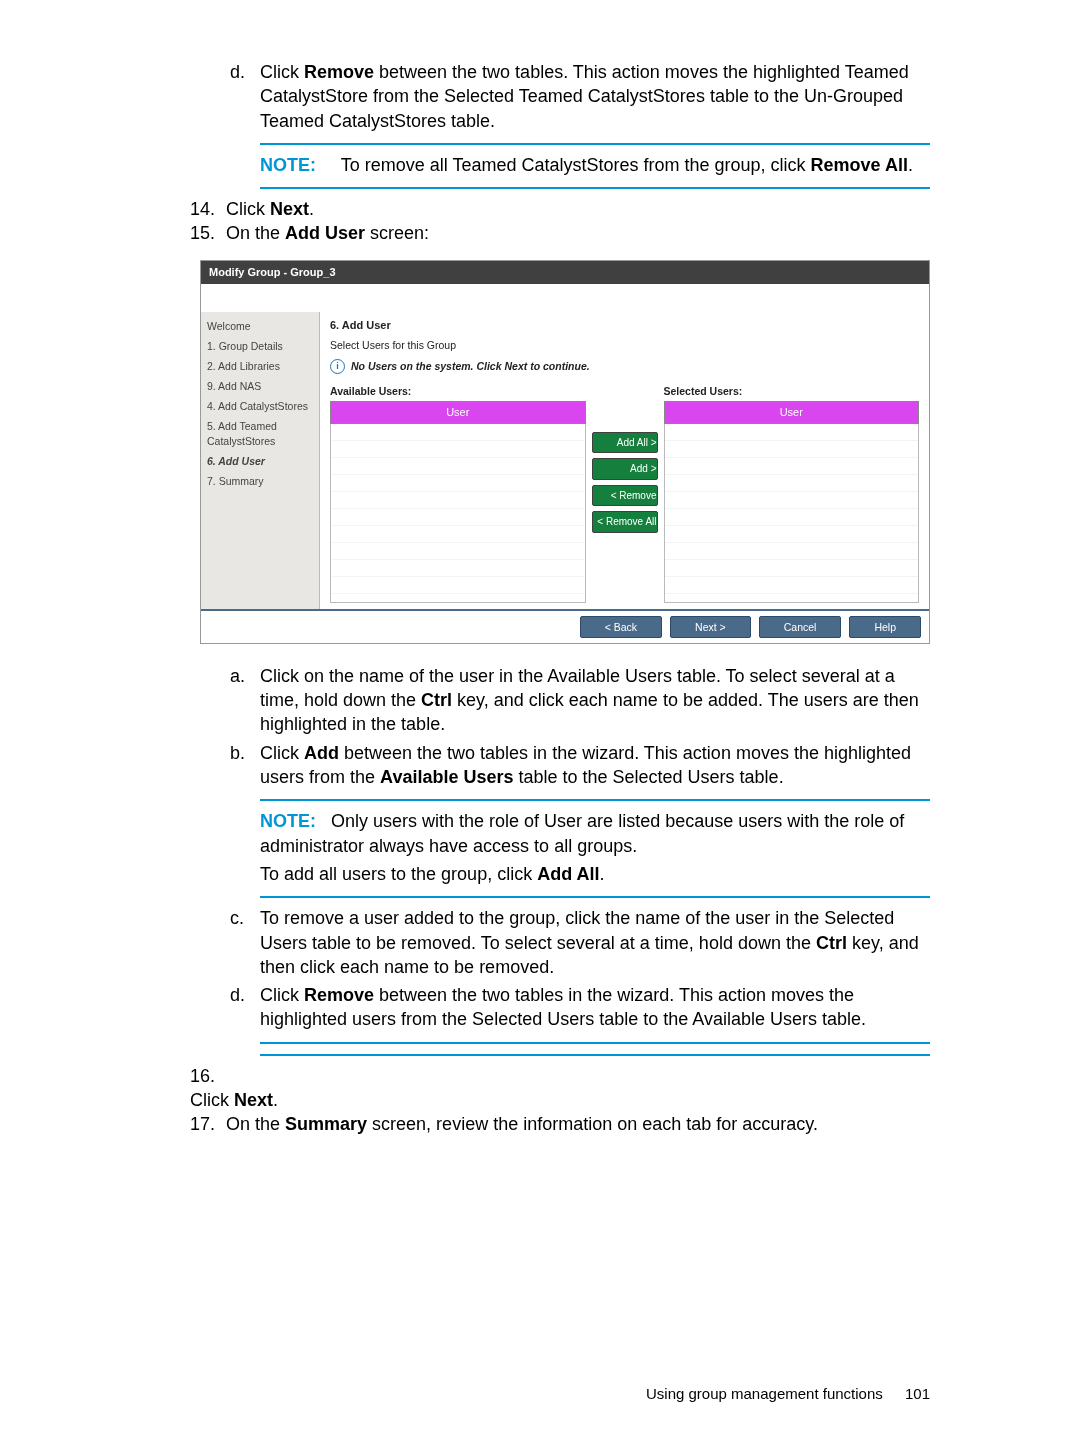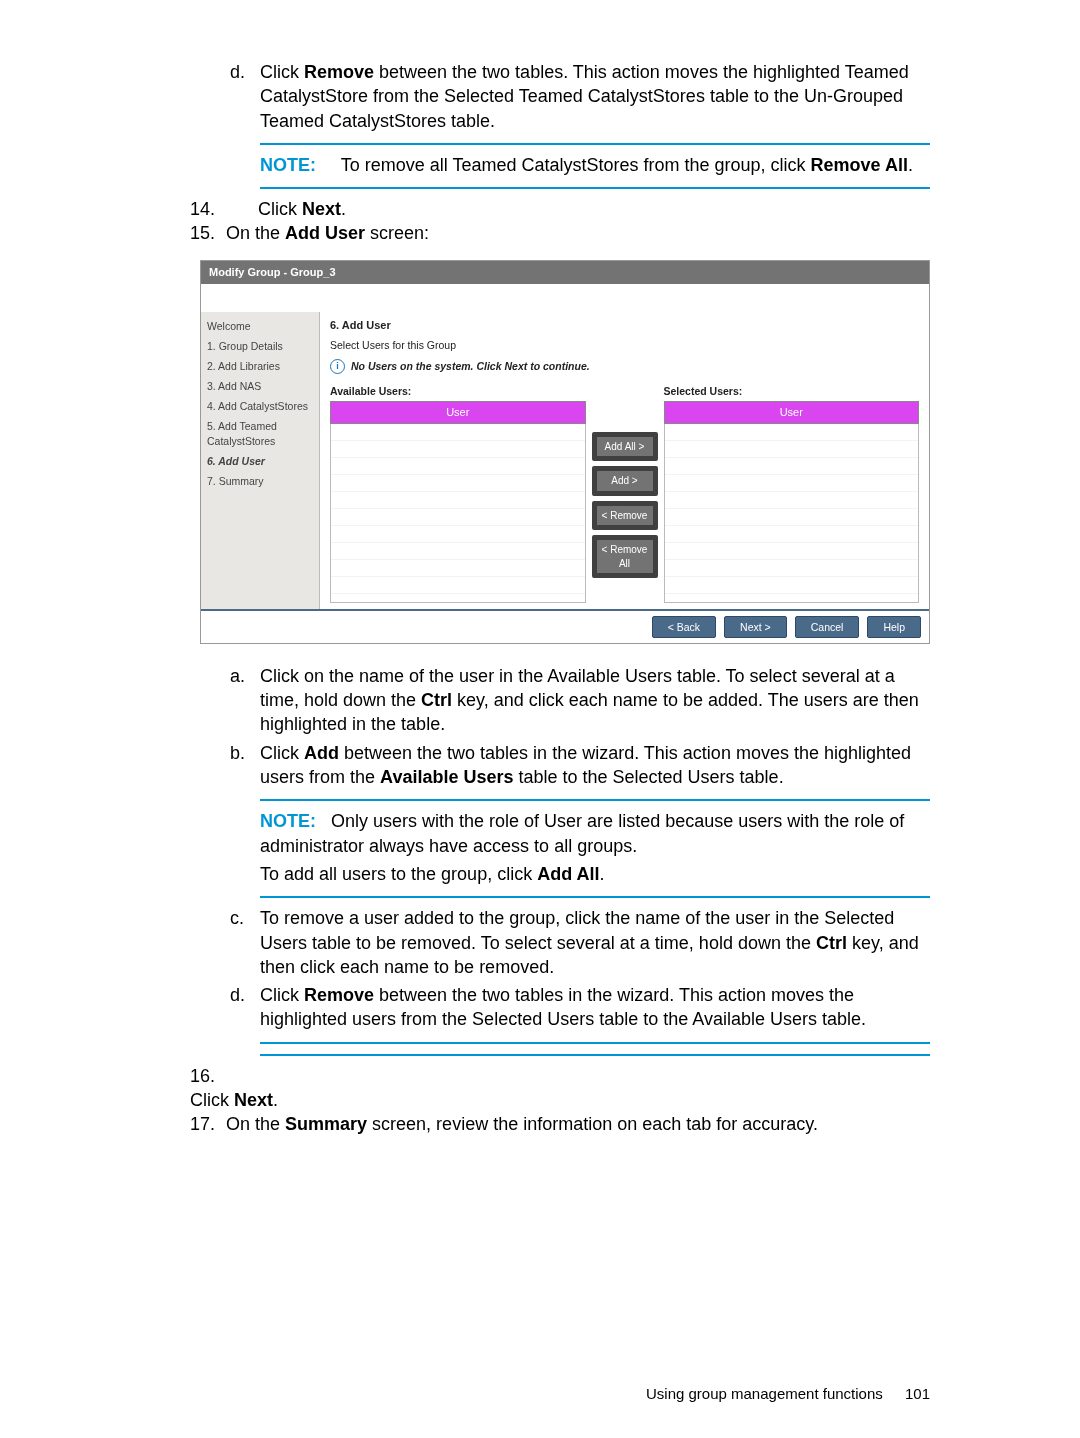--- a/index.html
+++ b/index.html
@@ -5,40 +5,40 @@
   html,body{margin:0;padding:0;background:#fff;color:#000;font-family:Arial,Helvetica,sans-serif;}
   .page{width:1080px;min-height:1438px;margin:0 auto;position:relative;padding:60px 150px 0 150px;box-sizing:border-box;}
   .body-text{font-size:18px;line-height:1.35;}
   .note-rule{border:none;border-top:2px solid #0096d6;margin:10px 0 8px 0;}
   .note-label{color:#0096d6;font-weight:bold;}
   .note-block{margin:0 0 0 0;}
   b{font-weight:bold;}
 
   
   .wizard{margin:14px 0 20px 50px;border:1px solid #999;font-size:11px;color:#222;}
-  .wiz-title{background:#737373;color:#fff;padding:4px 8px;font-weight:bold;font-size:11px;}
+  .wiz-title{background:#404040;color:#fff;padding:4px 8px;font-weight:bold;font-size:11px;}
   .wiz-body{display:flex;margin-top:28px;}
   .wiz-nav{width:118px;background:#e9e7e4;border-right:1px solid #bbb;padding:4px 0;}
   .wiz-nav div{padding:3px 6px;font-size:10.5px;color:#444;}
   .wiz-nav .active{font-weight:bold;font-style:italic;}
   .wiz-main{flex:1;padding:6px 10px;}
   .wiz-main .step-h{font-weight:bold;font-size:11px;margin-bottom:6px;}
   .wiz-main .subtext{font-size:10.5px;margin-bottom:6px;}
   .info-row{display:flex;align-items:center;gap:6px;margin:2px 0 10px 0;}
   .info-icon{width:13px;height:13px;border-radius:50%;border:1px solid #1a75bb;color:#1a75bb;display:flex;align-items:center;justify-content:center;font-size:9px;font-weight:bold;}
   .info-msg{font-weight:bold;font-style:italic;font-size:10.5px;}
   .tables-row{display:flex;gap:6px;align-items:flex-start;}
   .tbl-col{flex:1;}
   .tbl-label{font-weight:bold;font-size:10.5px;margin-bottom:3px;}
   .tbl-head{background:#d946ef;color:#fff;text-align:center;padding:3px 0;font-size:11px;border:1px solid #888;}
   .tbl-body{border:1px solid #bbb;border-top:none;height:178px;background:repeating-linear-gradient(#fff,#fff 16px,#f3f3f3 16px,#f3f3f3 17px);}
   .btn-col{width:66px;display:flex;flex-direction:column;gap:5px;padding-top:48px;}
-  .sbtn{background:#737373;color:#fff;font-size:10px;text-align:center;padding:3px 0;border:5px solid #404040;border-radius:2px;}
+  .sbtn{background:#15803d;color:#fff;font-size:10px;text-align:right;padding:3px 0;border:1px solid #404040;border-radius:2px;}
   .wiz-foot{border-top:2px solid #4a6a8a;background:#fff;padding:5px 8px;display:flex;justify-content:flex-end;gap:8px;}
-  .fbtn{background:#4a6a8a;color:#fff;font-size:10.5px;padding:3px 15px;border:1px solid #2f4a66;border-radius:2px;}
+  .fbtn{background:#4a6a8a;color:#fff;font-size:10.5px;padding:3px 24px;border:1px solid #2f4a66;border-radius:2px;}
 
   .footer{position:absolute;bottom:34px;right:150px;font-size:15px;}
   .footer .pnum{margin-left:18px;}
   .indent{margin-left:80px;}
 </style>
 </head>
 <body>
 
 <div class="page body-text">
 
@@ -53,38 +53,38 @@
     <hr class="note-rule">
     <div class="note-block">
       <span class="note-label">NOTE:</span>
       &nbsp;&nbsp;&nbsp;
       <span>To remove all Teamed CatalystStores from the group, click </span><b>Remove All</b><span>.</span>
     </div>
     <hr class="note-rule">
   </div>
 
   <div style="margin-left:40px;margin-top:6px;">
-    <div style="display:flex;gap:32px;">
+    <div style="display:flex;">
       <div style="width:36px;">14.</div>
       <div><span>Click </span><b>Next</b><span>.</span></div>
     </div>
     <div style="display:flex;">
       <div style="width:36px;">15.</div>
       <div><span>On the </span><b>Add User</b><span> screen:</span></div>
     </div>
   </div>
 
   <div class="wizard">
     <div class="wiz-title">Modify Group - Group_3</div>
     <div class="wiz-body">
       <div class="wiz-nav">
         <div>Welcome</div>
         <div>1. Group Details</div>
         <div>2. Add Libraries</div>
-        <div>3. Add NAS</div>
+        <div>9. Add NAS</div>
         <div>4. Add CatalystStores</div>
         <div>5. Add Teamed CatalystStores</div>
         <div class="active">6. Add User</div>
         <div>7. Summary</div>
       </div>
       <div class="wiz-main">
         <div class="step-h">6. Add User</div>
         <div class="subtext">Select Users for this Group</div>
         <div class="info-row">
           <div class="info-icon">i</div>

